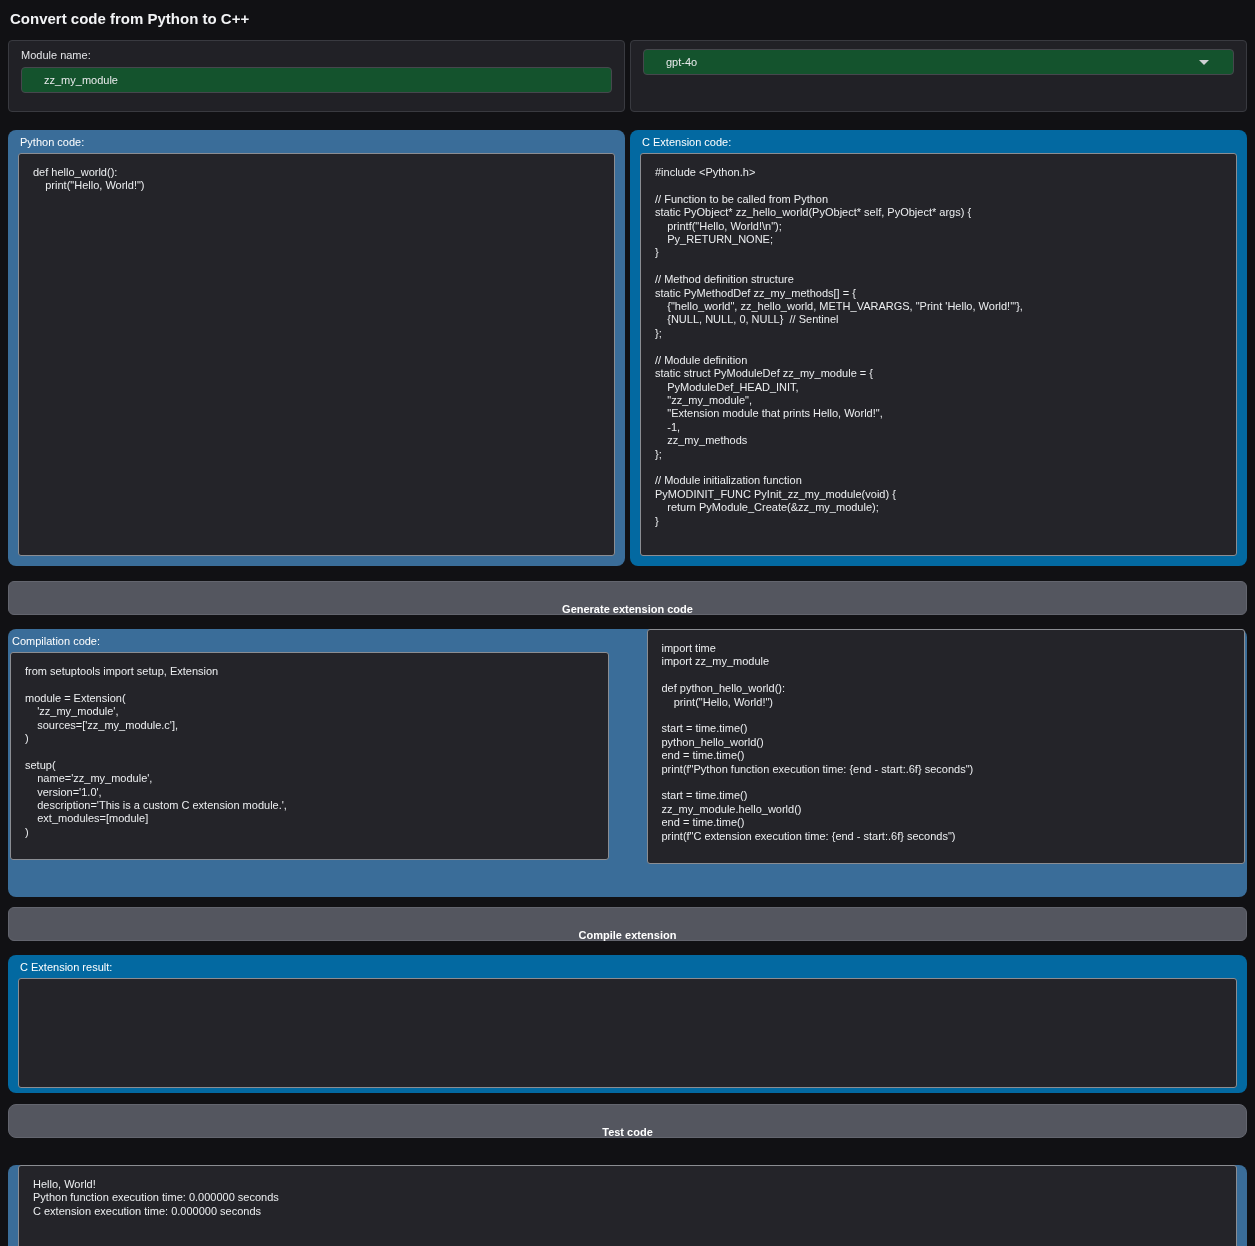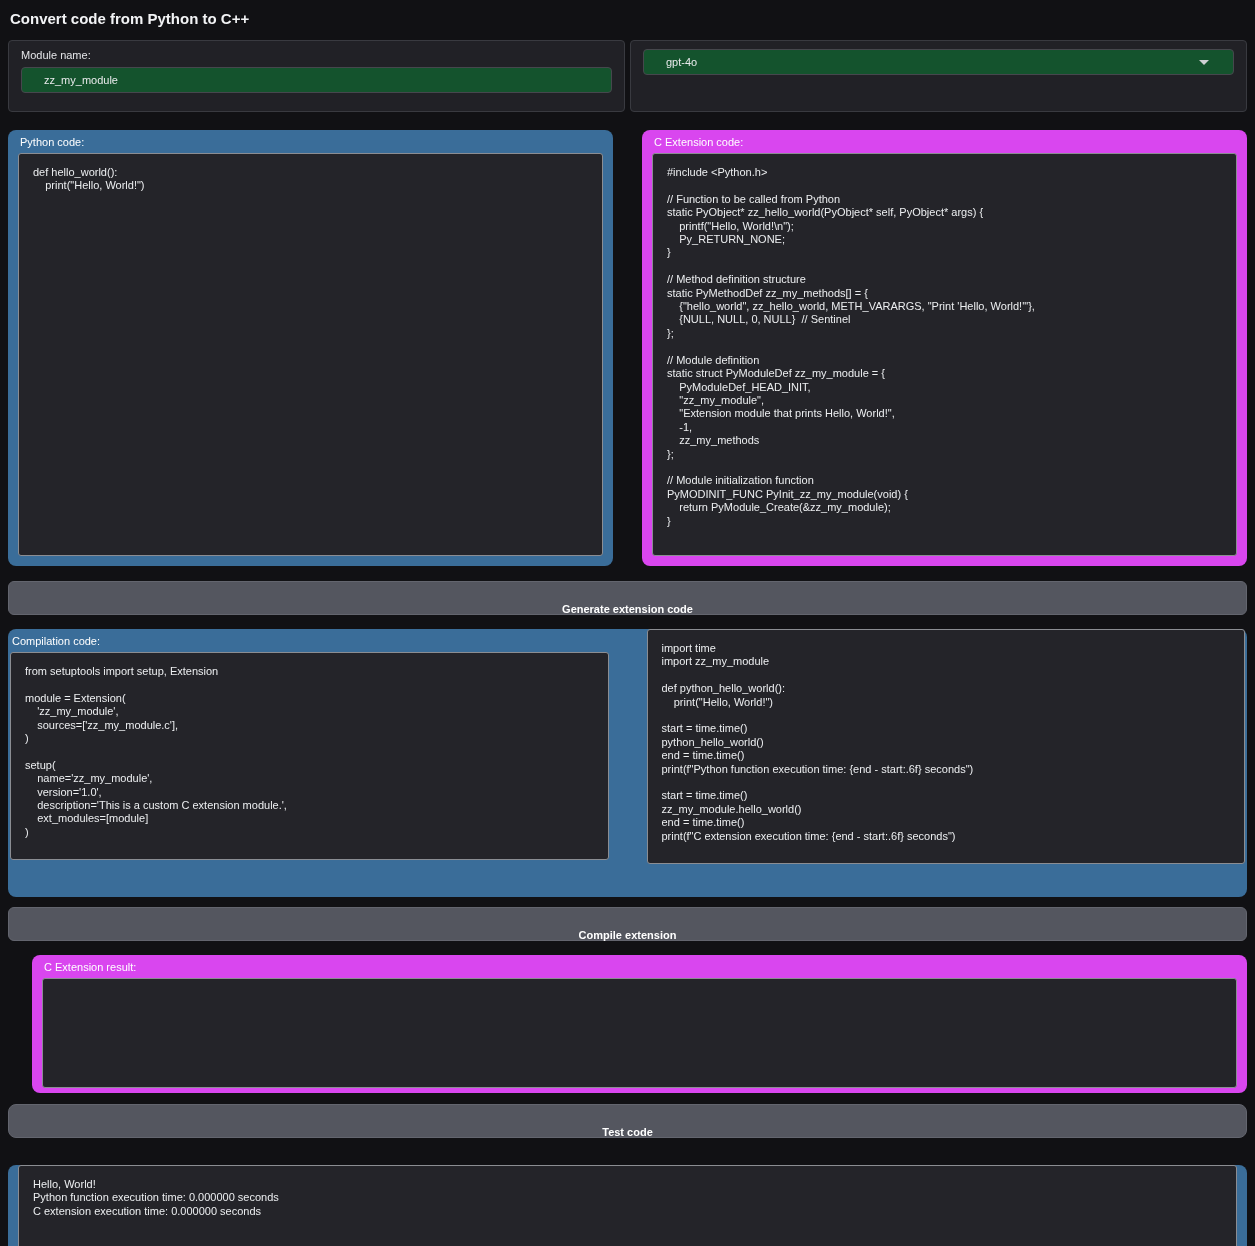--- a/index.html
+++ b/index.html
@@ -64,21 +64,21 @@
     border-top: 5px solid #cfd0d4;
     margin-right: 2px;
   }
 
   
   .group {
     border-radius: 8px;
     padding: 0 10px 10px 10px;
   }
   .group.blue  { background: #3a6d99; }
-  .group.green { background: #d946ef; margin-left: 24px; }
+  .group.green { background: #0369a1; }
   .group-label {
     font-size: 11px;
     color: #ffffff;
     padding: 6px 2px 5px 2px;
     line-height: 12px;
   }
   .code-box {
     background: #242429;
     border: 1px solid #8b8d92;
     border-radius: 3px;

